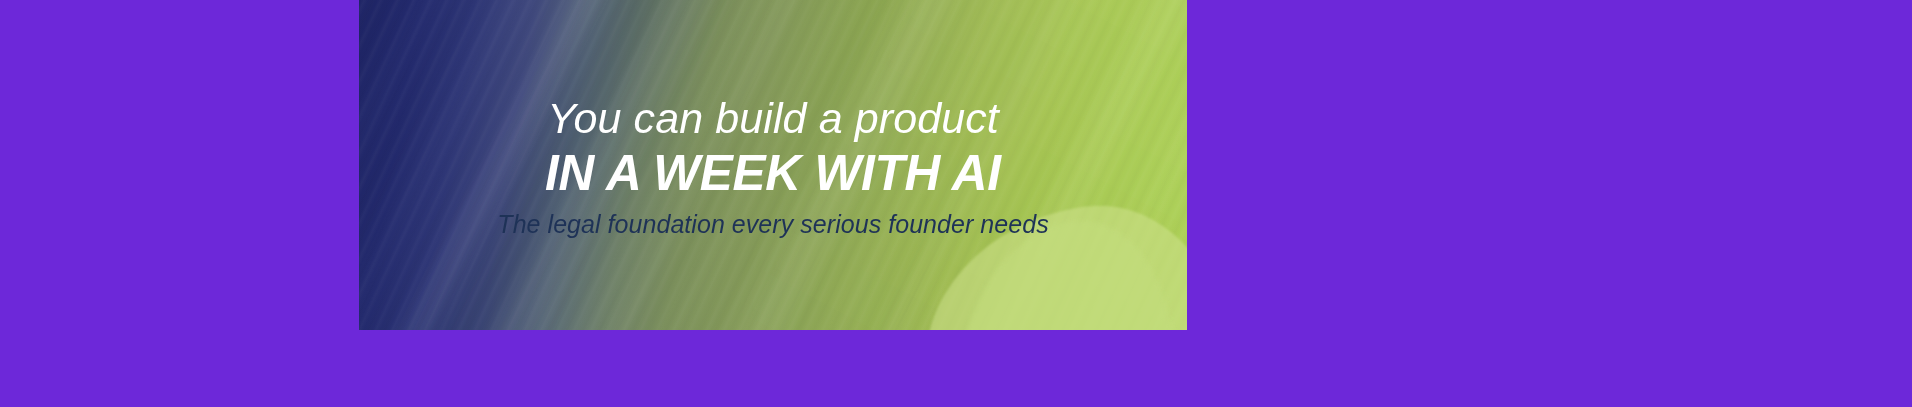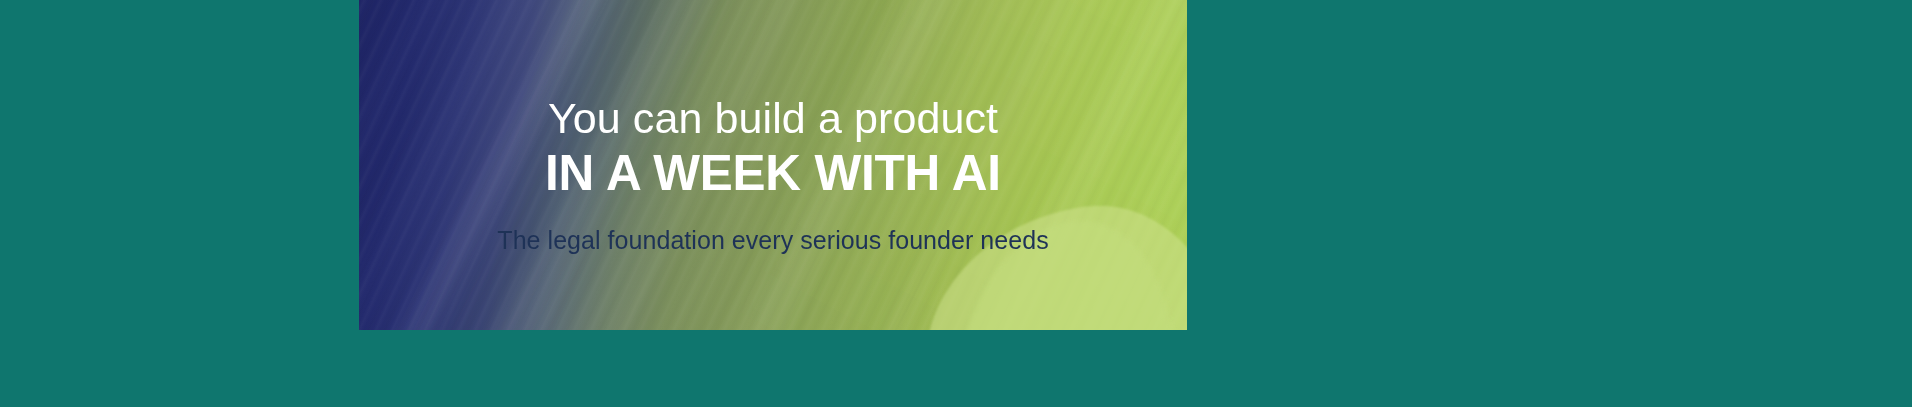--- a/index.html
+++ b/index.html
@@ -11,21 +11,22 @@
     height: 407px;
     background: #ffffff;
     font-family: "Liberation Sans", sans-serif;
     overflow: hidden;
   }
 
   #page {
     position: relative;
     width: 1912px;
     height: 407px;
-    background: #0f766e;
+    background: #6d28d9;
+    font-style: italic;
   }
 
   
   #banner {
     position: absolute;
     left: 359px;
     top: 0px;
     width: 828px;
     height: 330px;
     overflow: hidden;
@@ -171,21 +172,21 @@
     transform: scaleX(0.99);
   }
 
   .subhead {
     color: #1e3257;
     font-size: 25px;
     font-weight: 400;
     line-height: 40px;
     letter-spacing: 0.05px;
     white-space: nowrap;
-    margin-top: 18px;
+    margin-top: 2px;
   }
 </style>
 </head>
 <body>
 
 <div id="page">
 
   <div id="banner">
 
     <div class="bg-base"></div>

